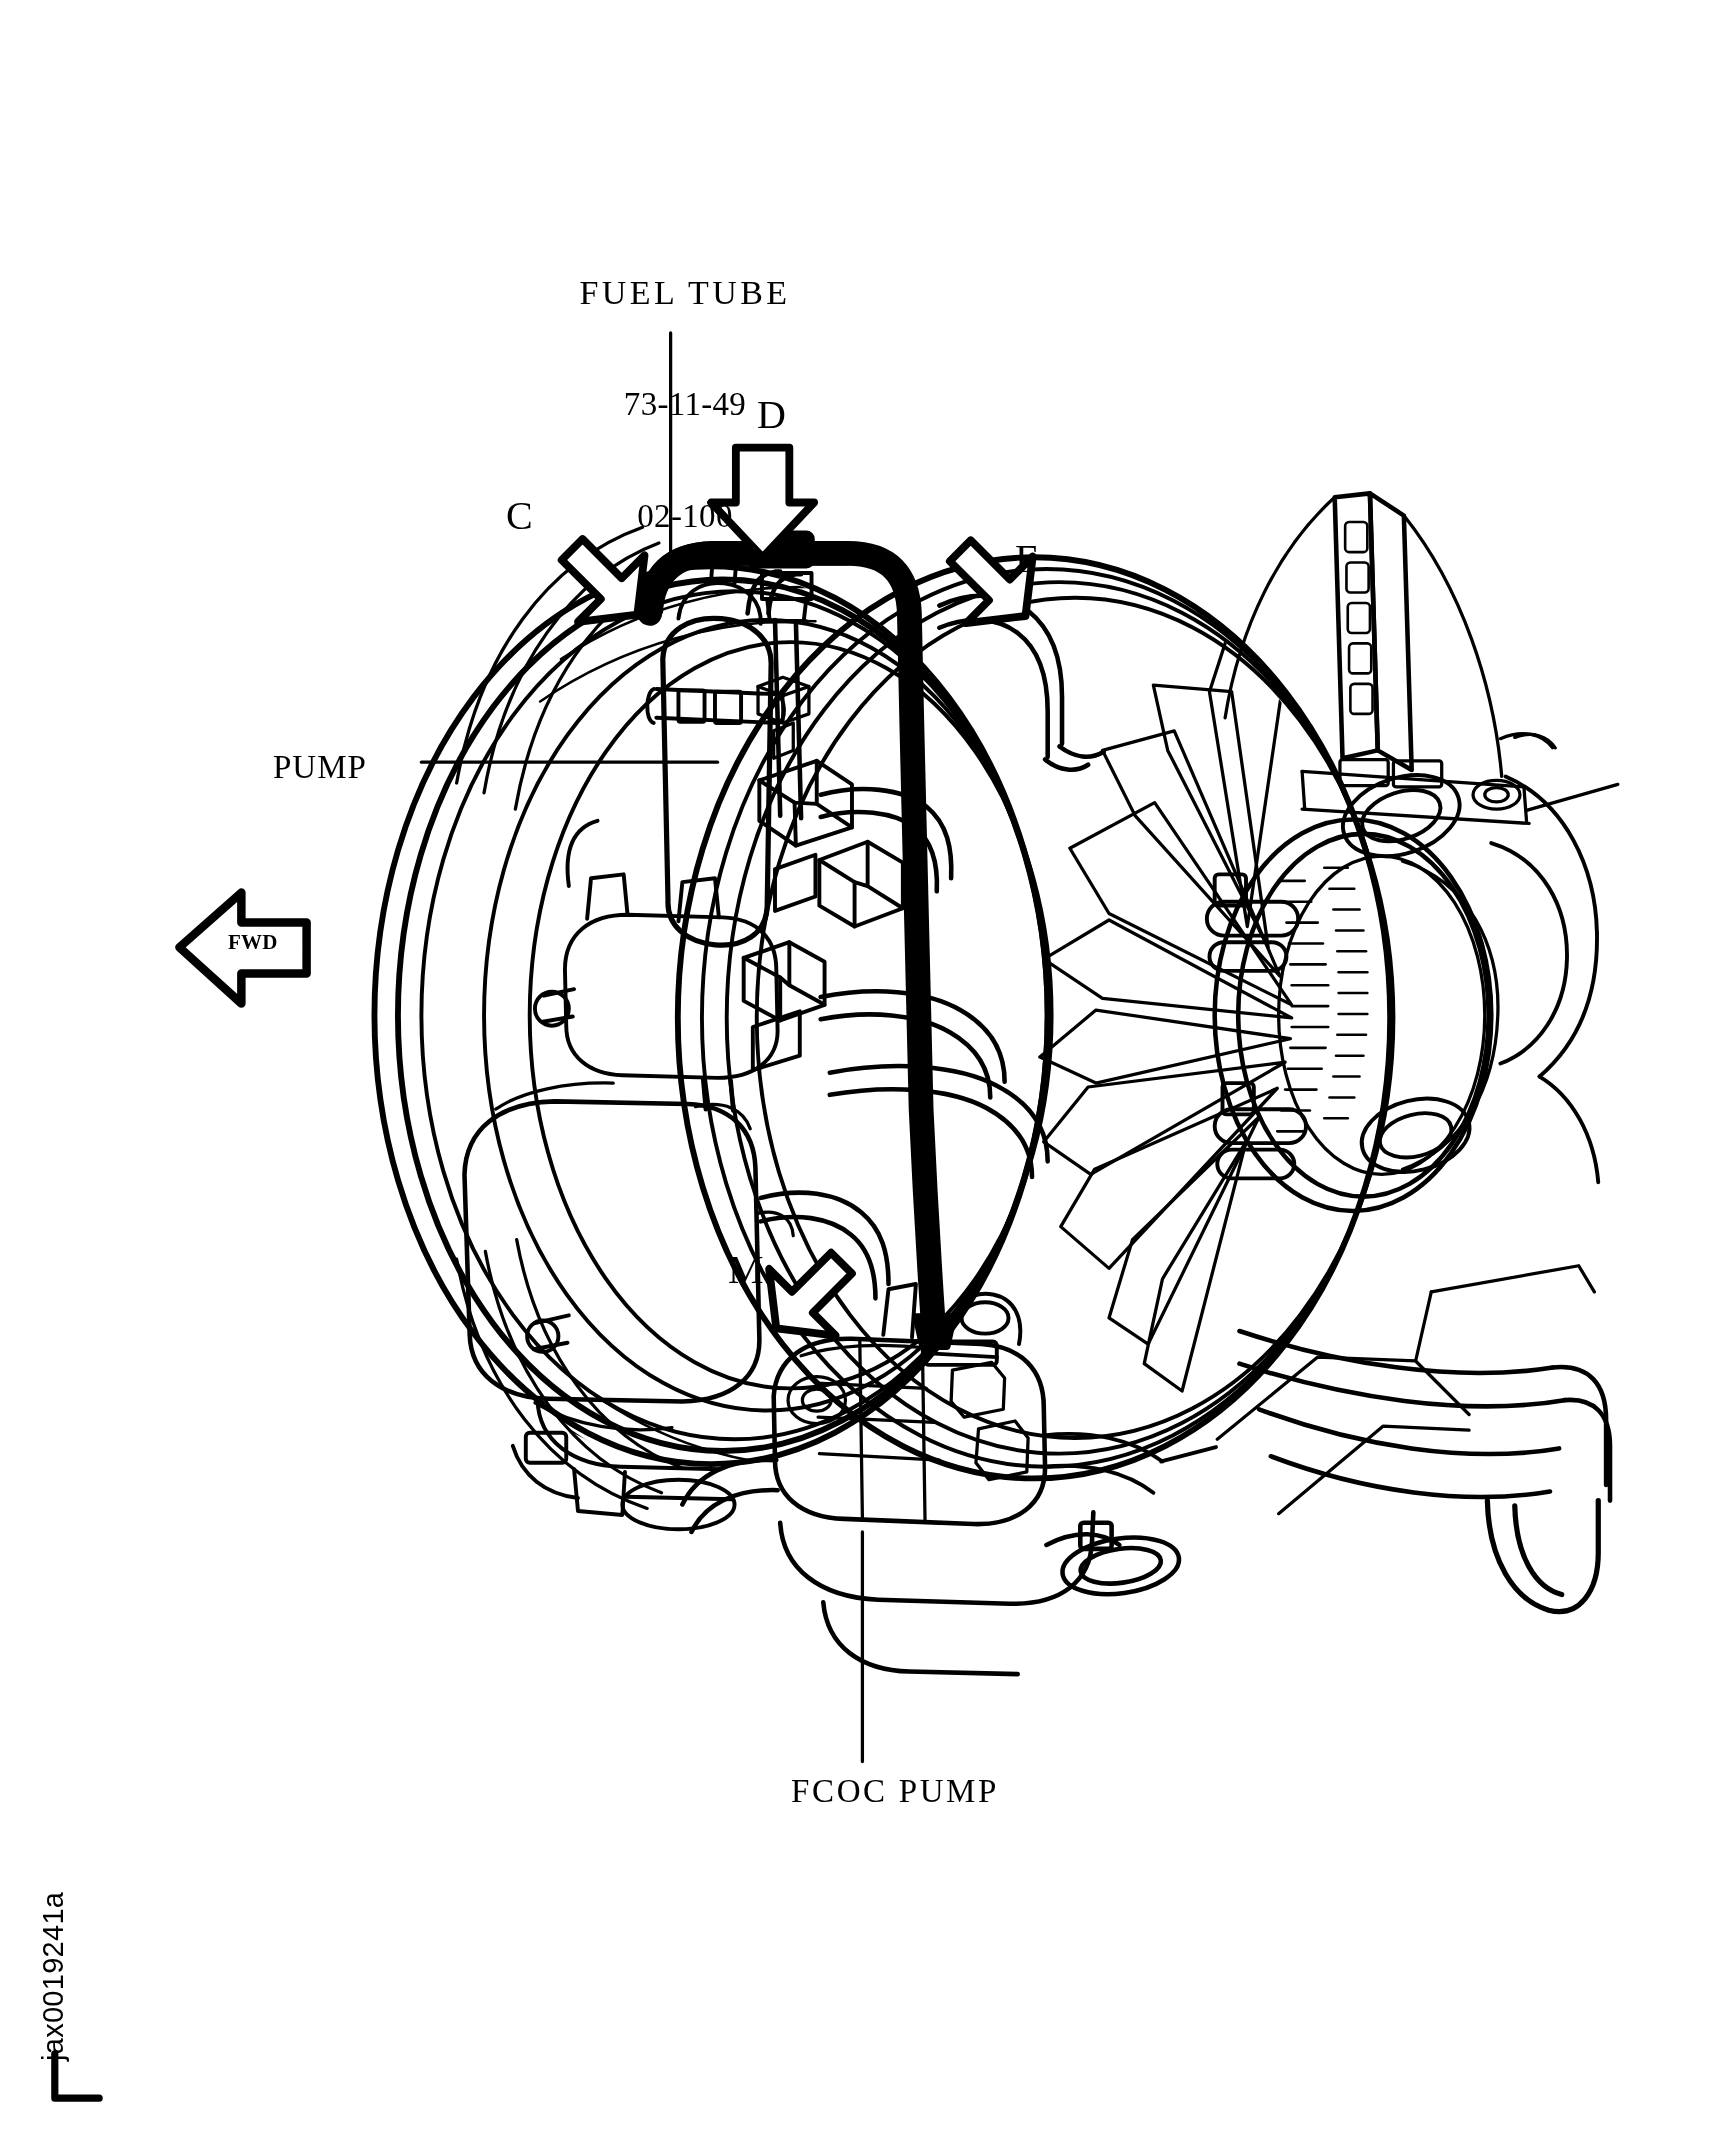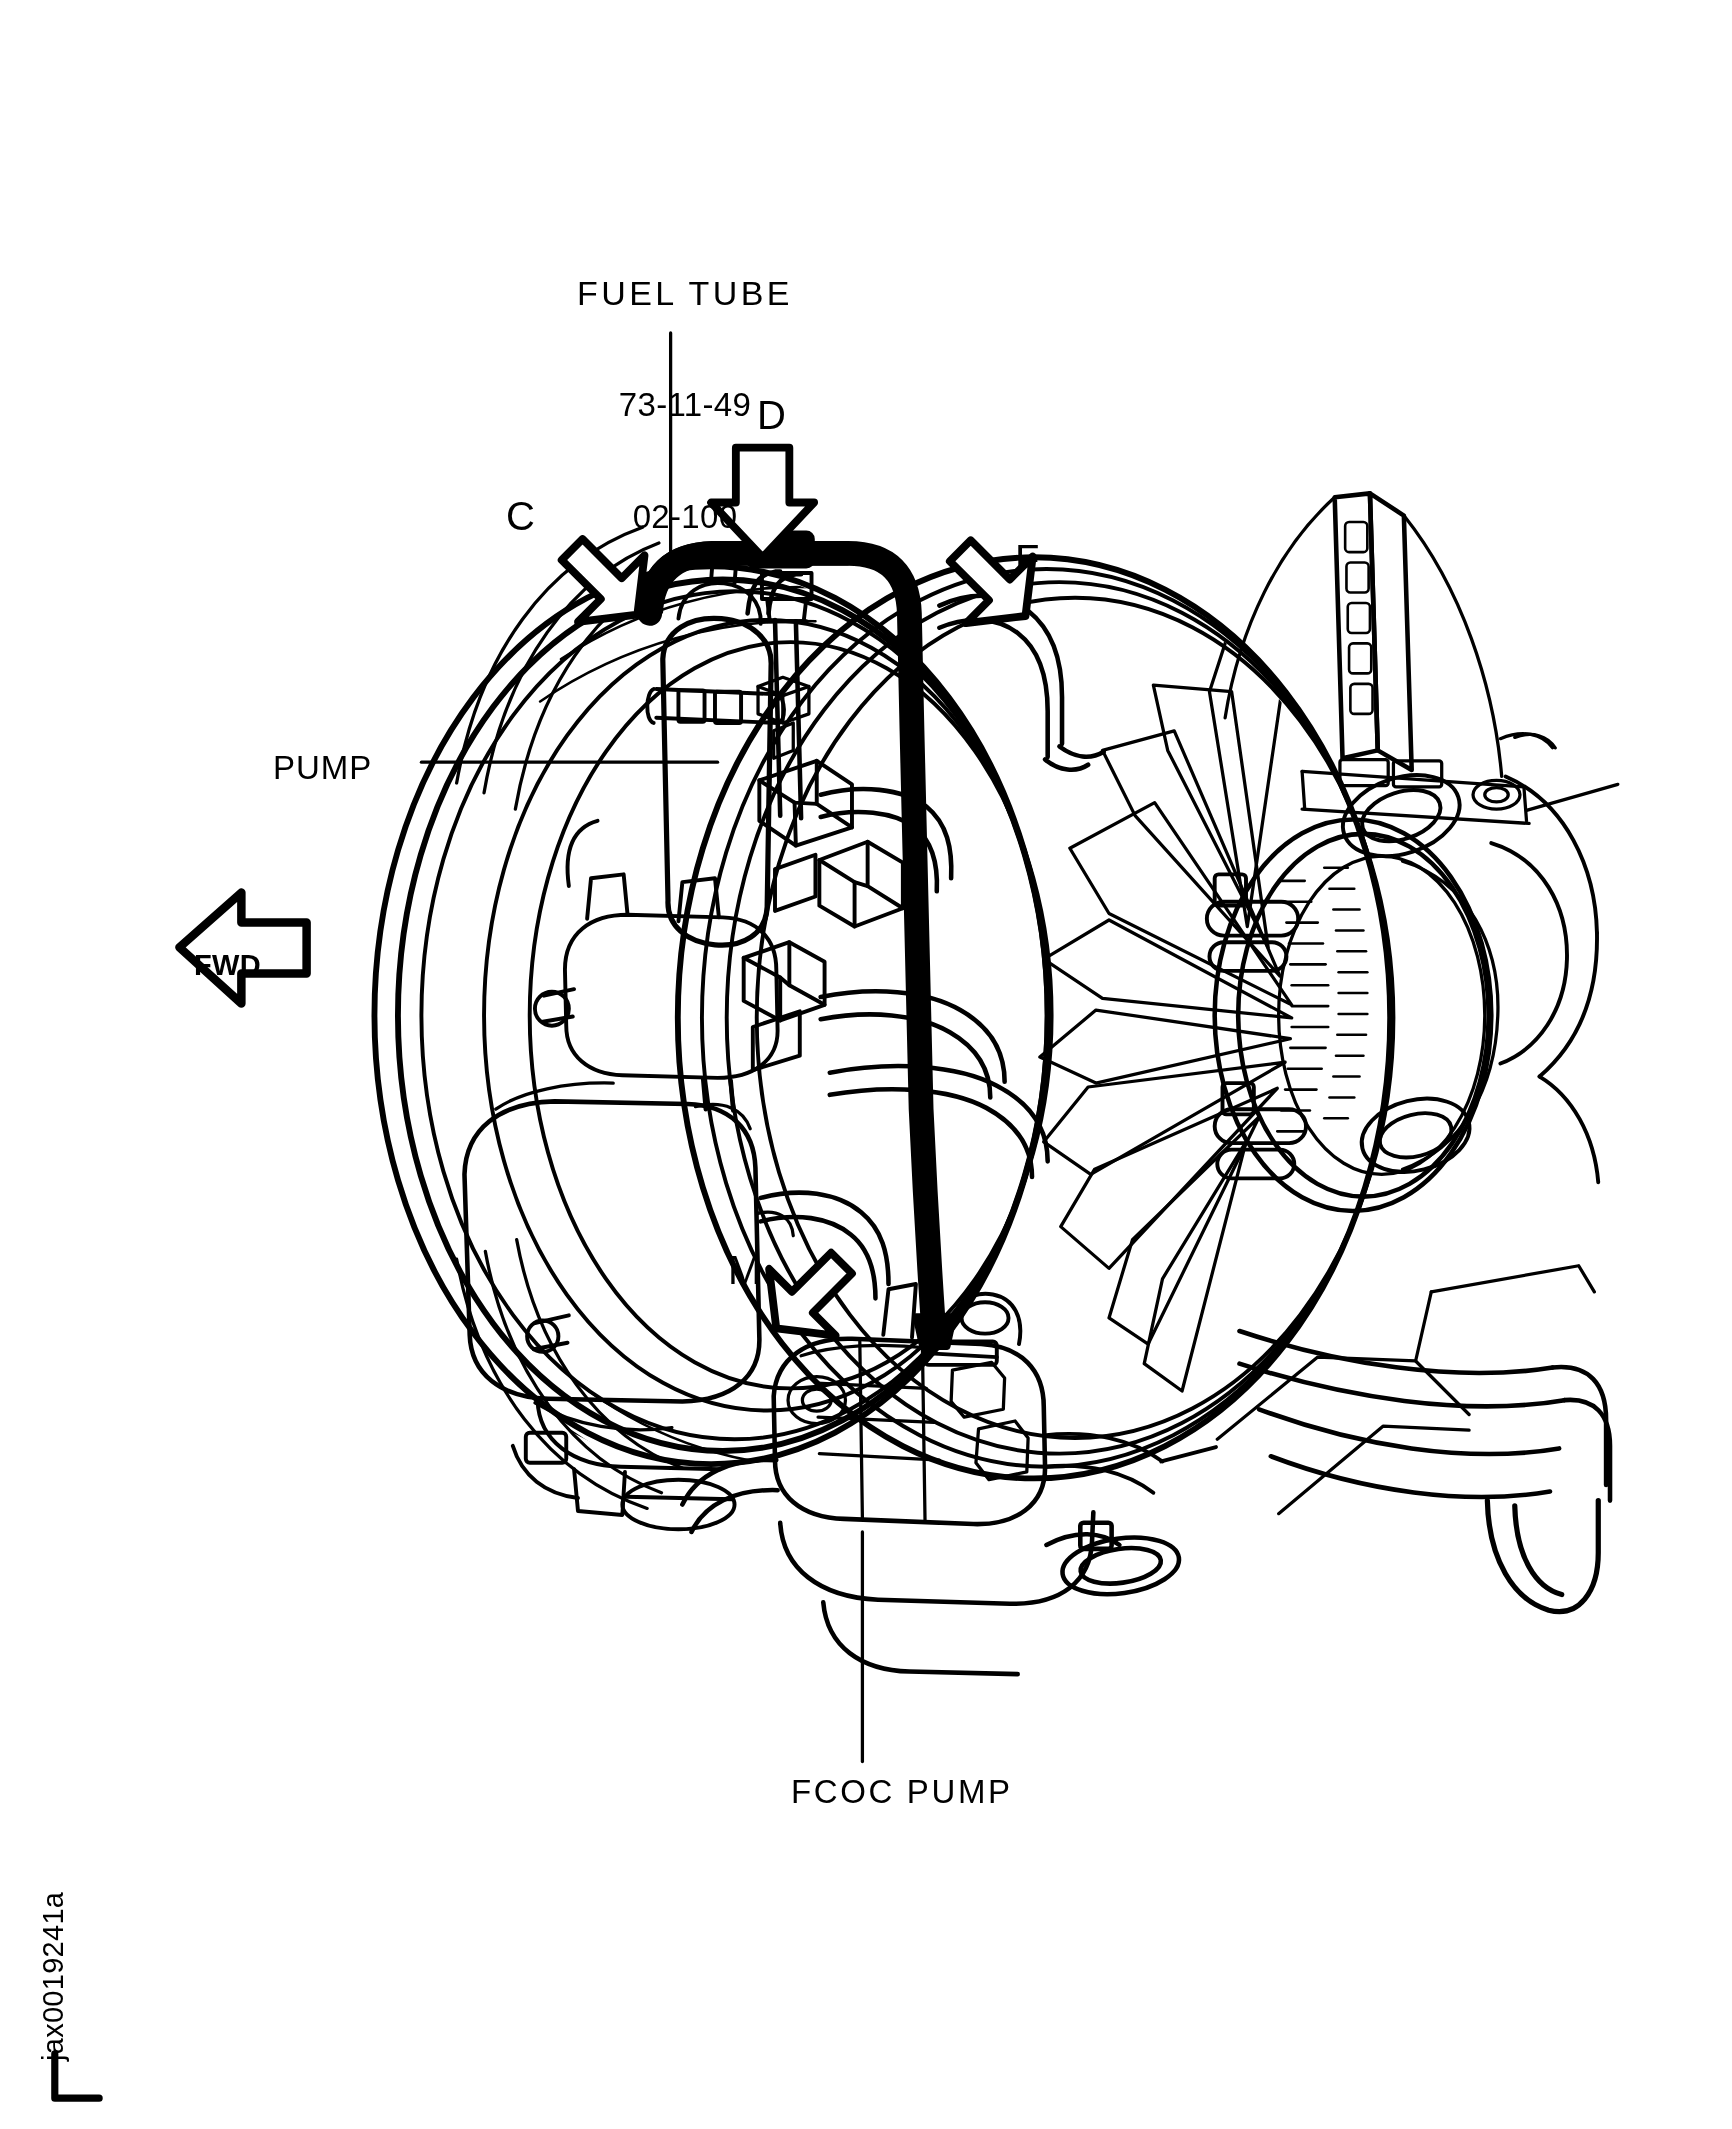--- a/index.html
+++ b/index.html
@@ -30,21 +30,21 @@
     left: 0;
     width: 1732px;
     height: 2129px;
     display: block;
   }
 
   
   .txt {
     position: absolute;
     white-space: pre;
-    font-family: Liberation Sans, sans-serif;
+    font-family: Liberation Serif, serif;
     color: #000000;
     line-height: 1.0;
     letter-spacing: 0.02em;
   }
 
   .title-block {
     left: 0;
     top: 208px;
     width: 1370px;
     text-align: center;
@@ -78,26 +78,25 @@
   .callout-letter {
     font-size: 40px;
     font-weight: 400;
   }
   .callout-c { left: 506px; top: 496px; }
   .callout-d { left: 757px; top: 395px; }
   .callout-f { left: 1015px; top: 539px; }
   .callout-m { left: 728px; top: 1250px; }
 
   .fwd-text {
-    left: 194px;
+    left: 228px;
     top: 932px;
-    font-size: 29px;
+    font-size: 21px;
     font-weight: bold;
     letter-spacing: 0.01em;
-    margin-top: 19px;
   }
 
   .figure-id {
     position: absolute;
     left: -54px;
     top: 1937px;
     width: 215px;
     font-size: 29px;
     font-family: "Liberation Sans", sans-serif;
     color: #000000;

